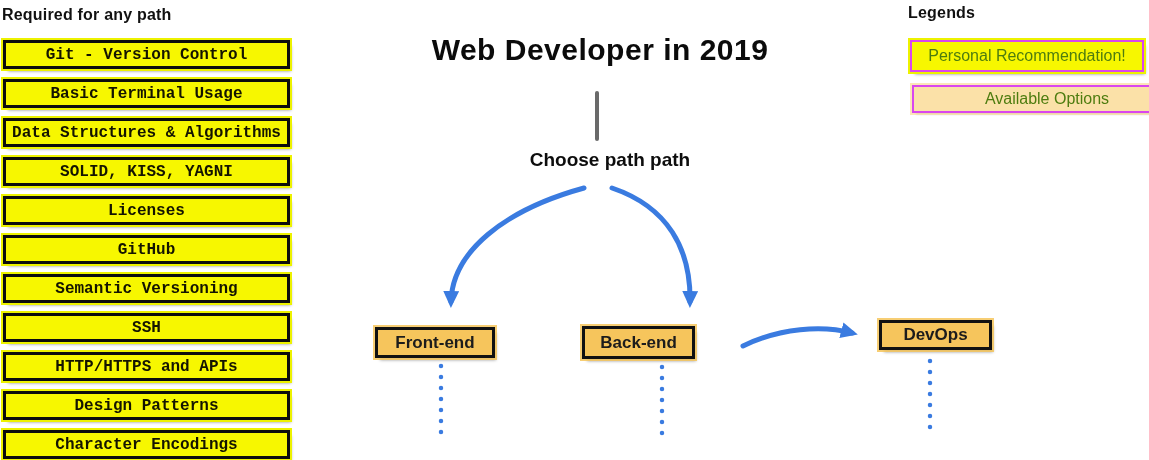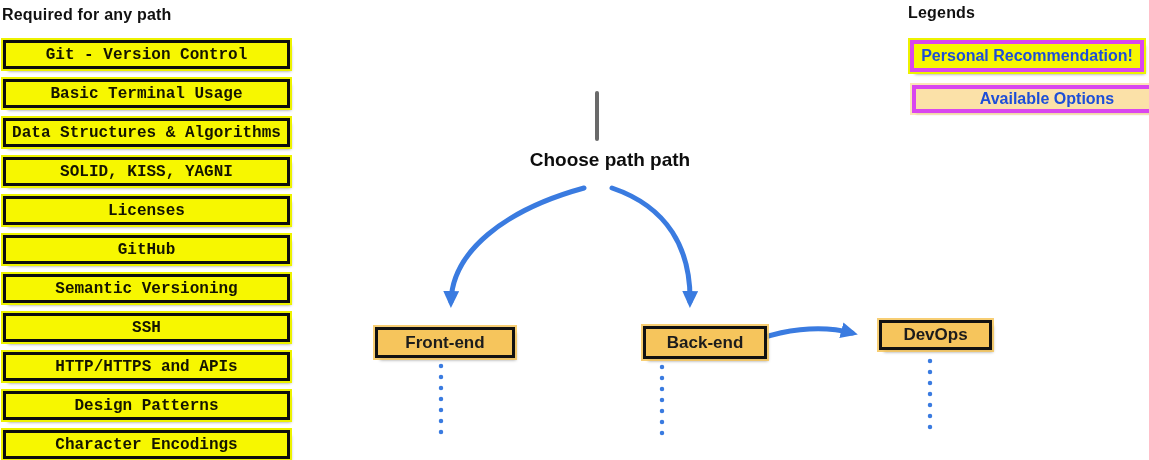--- a/index.html
+++ b/index.html
@@ -48,30 +48,30 @@
   .node{
     box-sizing:border-box;
     position:absolute;
     background:#F6C55C;
     border:3px solid #111;
     box-shadow:0 0 0 2px rgba(246,197,92,.85), 3px 4px 3px -2px rgba(0,0,0,.4);
     display:flex;align-items:center;justify-content:center;
     font-size:17px;font-weight:bold;color:#1c1c1c;
     white-space:nowrap;
   }
-  .node-frontend{left:375px;top:327px;width:140px;height:31px;}
-  .node-backend{left:643px;top:326px;width:124px;height:33px;}
+  .node-frontend{left:375px;top:327px;width:120px;height:31px;}
+  .node-backend{left:582px;top:326px;width:113px;height:33px;}
   .node-devops{left:879px;top:320px;width:113px;height:30px;}
 
   .legend-box{
     box-sizing:border-box;
     position:absolute;
-    border:4px solid #d946ef;
+    border:2px solid #d946ef;
     display:flex;align-items:center;justify-content:center;
-    font-size:16px;font-weight:bold;color:#1d4ed8;
+    font-size:16px;font-weight:normal;color:#4d7c0f;
     white-space:nowrap;
   }
   .legend-rec{
     left:910px;top:40px;width:234px;height:32px;
     background:#F7F700;
     box-shadow:0 0 0 2px #EDF200, 3px 4px 3px -2px rgba(0,0,0,.45);
   }
   .legend-opt{
     left:912px;top:85px;width:270px;height:28px;
     background:#FBE1A8;
@@ -112,20 +112,21 @@
     </defs>
     <path d="M597,93 L597,139" stroke="#6A6A6A" stroke-width="4" stroke-linecap="round" fill="none"></path>
     <path d="M584,188 C504,210 452,252 451,302" stroke="#3A7BE0" stroke-width="5" stroke-linecap="round" fill="none" marker-end="url(#arrowhead)"></path>
     <path d="M612,188 C668,207 691,249 690,302" stroke="#3A7BE0" stroke-width="5" stroke-linecap="round" fill="none" marker-end="url(#arrowhead)"></path>
     <path d="M743,346 C780,328 822,325 852,333" stroke="#3A7BE0" stroke-width="5" stroke-linecap="round" fill="none" marker-end="url(#arrowhead)"></path>
     <path d="M441,366 L441,436" stroke="#3A7BE0" stroke-width="4.5" stroke-linecap="round" stroke-dasharray="0,11" fill="none"></path>
     <path d="M662,367 L662,440" stroke="#3A7BE0" stroke-width="4.5" stroke-linecap="round" stroke-dasharray="0,11" fill="none"></path>
     <path d="M930,361 L930,434" stroke="#3A7BE0" stroke-width="4.5" stroke-linecap="round" stroke-dasharray="0,11" fill="none"></path>
   </svg>
 
+  <div class="main-title">Web Developer in 2019</div>
 
   <div class="choose-label">Choose path path</div>
 
   <div class="node node-frontend">Front-end</div>
   <div class="node node-backend">Back-end</div>
   <div class="node node-devops">DevOps</div>
 
   <div class="sec-header legends-header">Legends</div>
 
   <div class="legend-box legend-rec">Personal Recommendation!</div>

